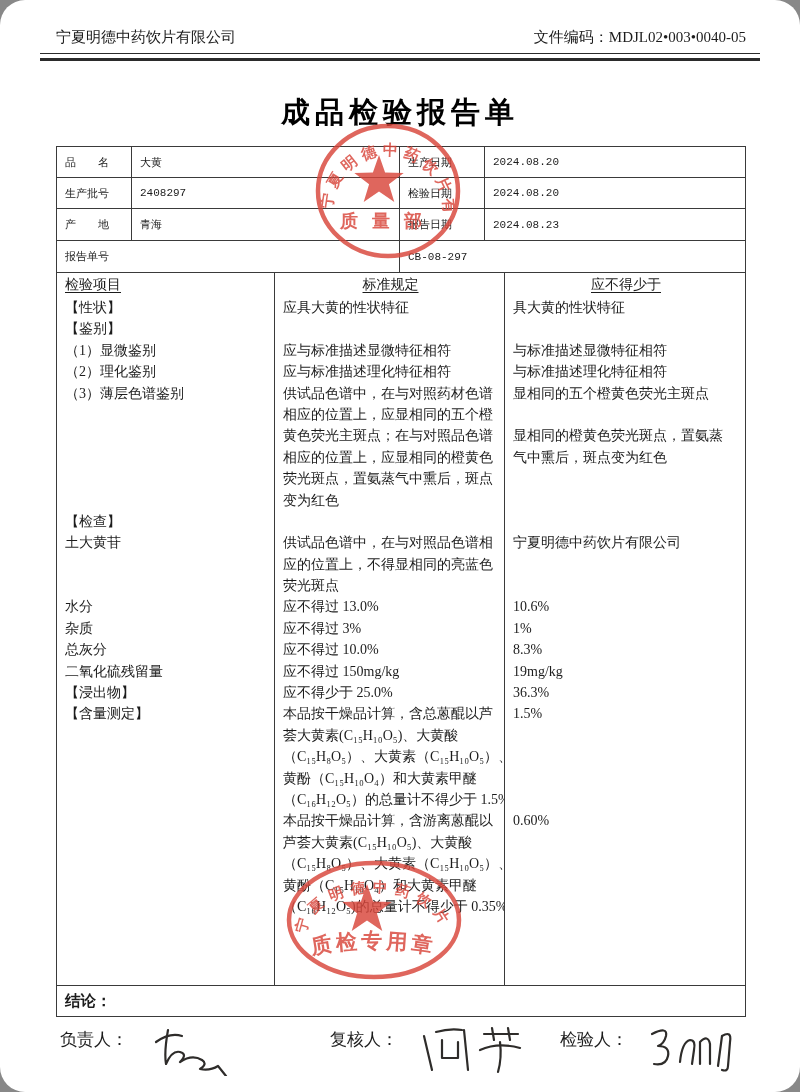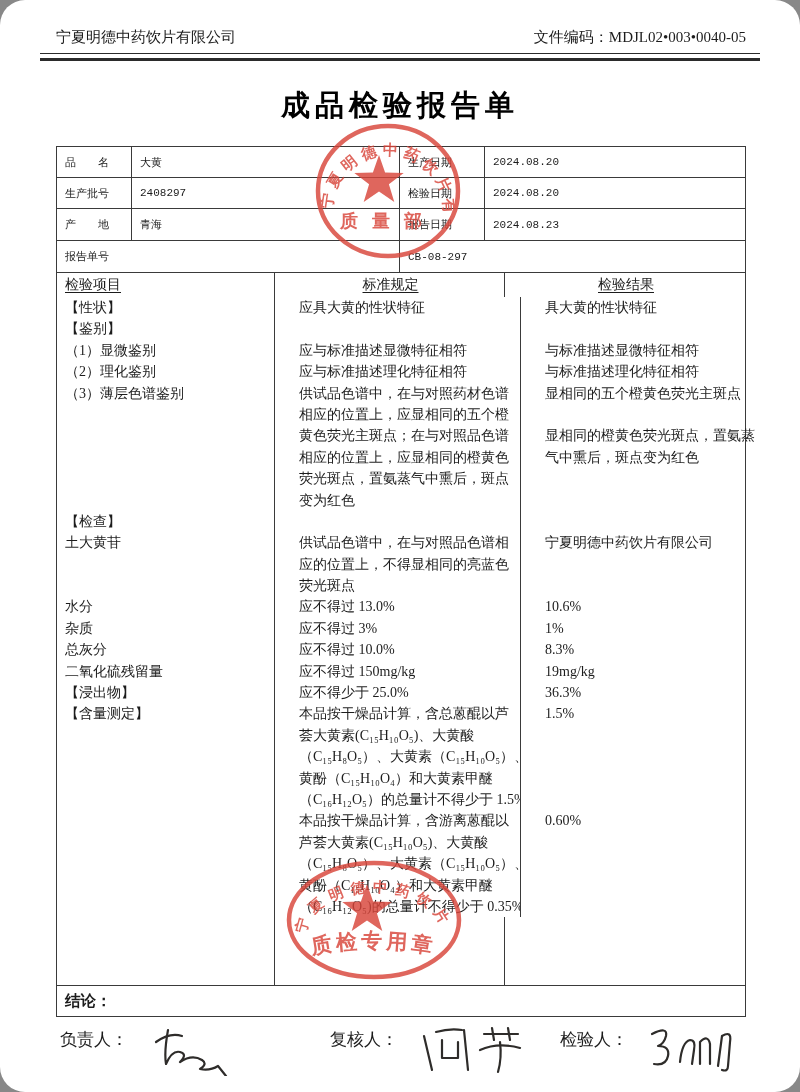--- a/index.html
+++ b/index.html
@@ -6,36 +6,36 @@
   .page{
     position:relative;width:800px;height:1092px;margin:0 auto;background:#fff;
     font-family:"Liberation Serif","DejaVu Serif",serif;color:#1c1c1c;overflow:hidden;border-radius:25px;
   }
   
   .hdr{position:absolute;left:40px;right:40px;top:28px;}
   .hdr-row{display:flex;justify-content:space-between;align-items:flex-end;font-size:15px;padding:0 14px 6px 16px;}
   .hdr-rule1{border-top:1px solid #2b2b2b;}
   .hdr-rule2{border-top:3px solid #2b2b2b;margin-top:4px;}
   
-  .title{position:absolute;left:0;right:0;top:86px;text-align:center;
+  .title{position:absolute;left:0;right:0;top:93px;text-align:center;
     font-family:"Liberation Sans","DejaVu Sans",sans-serif;font-weight:bold;
     font-size:29px;letter-spacing:5px;color:#000;}
   
   .info{position:absolute;left:56px;top:146px;width:688px;border:1px solid #3a3a3a;font-size:11px;font-family:Liberation Mono, monospace;}
   .info-row{display:grid;grid-template-columns:75px 268px 85px 260px;border-bottom:1px solid #3a3a3a;height:30px;}
   .info-row.r3{height:31px;}
   .info-row.last{grid-template-columns:343px 345px;border-bottom:none;height:31px;}
   .info-cell{display:flex;align-items:center;padding-left:8px;border-right:1px solid #3a3a3a;overflow:hidden;white-space:nowrap;}
   .info-cell.v2,.info-row.last .info-cell:last-child{border-right:none;}
   
   .main{position:absolute;left:56px;top:272px;width:688px;border:1px solid #3a3a3a;font-size:14px;}
   .mt-body{display:flex;flex-direction:column;height:712px;}
   .mt-line,.mt-head,.mt-fill{display:grid;grid-template-columns:218px 230px 240px;font-family:Liberation Serif, serif;}
   .mt-head{height:24px;}
-  .mt-line{height:21.4px;gap:16px;}
+  .mt-line{height:21.4px;}
   .mt-fill{flex:1;}
   .mt-cell{padding:0 6px 0 8px;border-right:1px solid #3a3a3a;overflow:hidden;white-space:nowrap;line-height:21.4px;}
   .mt-cell:last-child{border-right:none;}
   .mt-head .mt-cell{line-height:24px;}
   .mt-head .h1{text-decoration:underline;text-underline-offset:3px;}
   .mt-head .h2,.mt-head .h3{text-align:center;text-decoration:underline;text-underline-offset:3px;}
   .concl{display:flex;align-items:center;border-top:1px solid #3a3a3a;height:30px;font-size:15.5px;padding-left:8px;white-space:nowrap;}
   .concl b{font-weight:bold;margin-right:4px;}
   
   .foot{position:absolute;left:60px;right:40px;top:1028px;display:flex;align-items:flex-start;font-size:17px;}
@@ -88,21 +88,21 @@
       <div class="info-cell">报告单号</div>
       <div class="info-cell">CB-08-297</div>
     </div>
   </div>
 
   <div class="main">
     <div class="mt-body">
       <div class="mt-head">
         <div class="mt-cell h1">检验项目</div>
         <div class="mt-cell h2">标准规定</div>
-        <div class="mt-cell h3">检验结果</div>
+        <div class="mt-cell h3">应不得少于</div>
       </div>
       <div id="mt-lines">
           <div class="mt-line">
             <div class="mt-cell">【性状】</div>
             <div class="mt-cell">应具大黄的性状特征</div>
             <div class="mt-cell">具大黄的性状特征</div>
           </div>
           <div class="mt-line">
             <div class="mt-cell">【鉴别】</div>
             <div class="mt-cell"></div>

